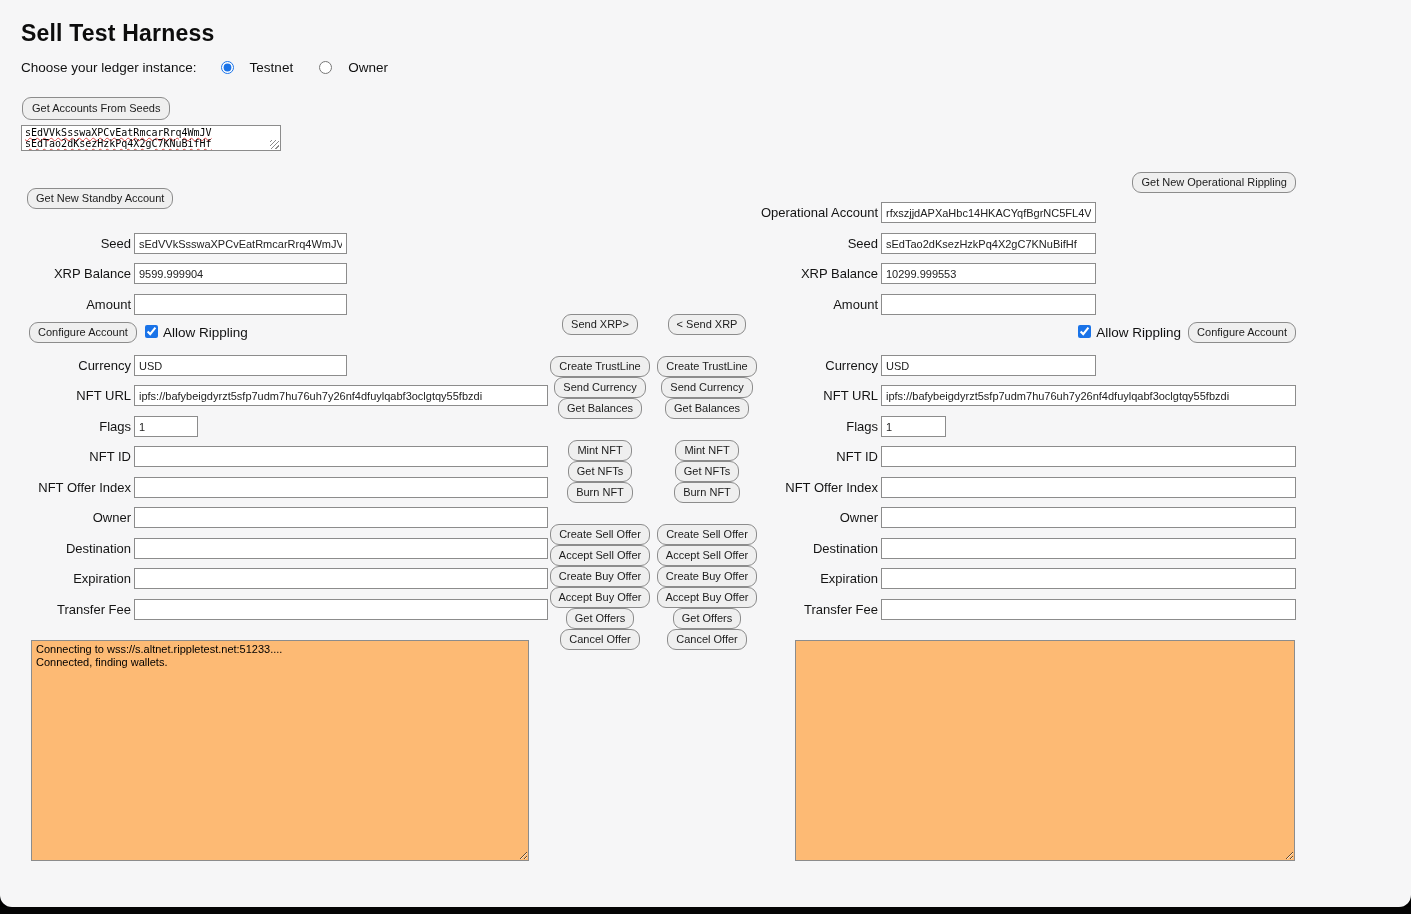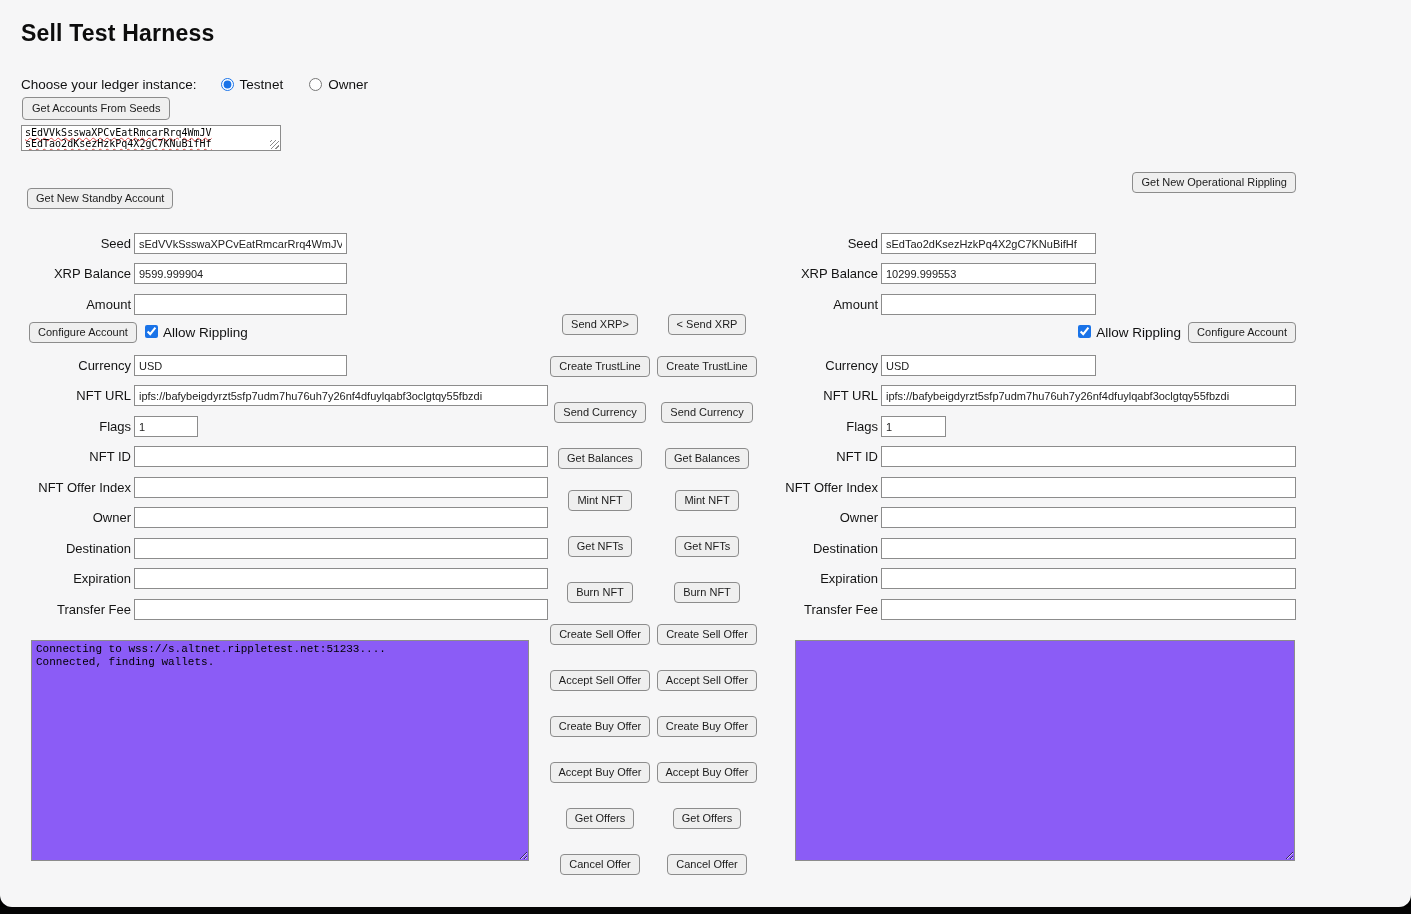--- a/index.html
+++ b/index.html
@@ -4,26 +4,26 @@
 <style>
   * { box-sizing: border-box; margin: 0; padding: 0; }
   html,body { background:#000; }
   body { font-family:"Liberation Sans","DejaVu Sans",sans-serif; }
   .page { position:relative; width:1411px; height:914px; background:#000; overflow:hidden; }
   .content { position:absolute; left:0; top:0; right:0; bottom:7px; background:#f6f6f7; border-radius:0 0 12px 12px; }
   .bottom-bar { position:absolute; left:0; right:0; bottom:0; height:7px; background:#050505; }
 
   .title { position:absolute; left:21px; top:20px; font-size:23px; font-weight:700; color:#0d0d0d; letter-spacing:0.2px; }
 
-  .ledger-row { position:absolute; left:21px; top:77px; display:flex; align-items:center; font-size:13.5px; color:#111; }
+  .ledger-row { position:absolute; left:21px; top:60px; display:flex; align-items:center; font-size:13.5px; color:#111; }
   .ledger-row .prompt { margin-right:24px; }
-  .radio-opt { display:flex; align-items:center; margin-right:26px; cursor:pointer; }
+  .radio-opt { display:flex; align-items:center; margin-right:26px; cursor:pointer;gap:10px; }
   .radio-opt input { accent-color:#1a73e8; width:13px; height:13px; margin-right:6px; }
 
-  .btn { background:#efefef; border:1px solid #8c8c8c; border-radius:4px; font-family:"Liberation Sans","DejaVu Sans",sans-serif;
+  .btn { background:#efefef; border:1px solid #8c8c8c; border-radius:9px; font-family:"Liberation Sans","DejaVu Sans",sans-serif;
          font-size:11px; color:#1c1c1c; padding:3px 8px; line-height:13px; cursor:pointer; white-space:nowrap; }
   .btn-lg { padding:4px 9px; }
 
   .abs { position:absolute; }
 
   .seeds-box { position:absolute; left:21px; top:125px; width:260px; height:26px; background:#fff;
                border:1px solid #8c8c8c; padding:1px 3px; overflow:hidden;
                font-family:"DejaVu Sans Mono","Liberation Mono",monospace; font-size:10px; line-height:11px; color:#000; }
   .seed-line { display:block; white-space:nowrap;
                text-decoration:underline; text-decoration-style:wavy; text-decoration-color:#e04545; text-decoration-thickness:1px; text-underline-offset:1px; }
@@ -39,26 +39,26 @@
   .row-l .w1 { width:213px; } .row-l .w2 { width:414px; } .row-l .w3 { width:64px; }
   .row-r .w1 { width:215px; } .row-r .w2 { width:415px; } .row-r .w3 { width:65px; }
 
   .config-row { position:absolute; display:flex; align-items:center; height:21px; }
   .chk-label { display:flex; align-items:flex-start; font-size:13.5px; color:#111; cursor:pointer; }
   .chk-label input { accent-color:#1a73e8; width:13px; height:13px; margin:0 5px 0 0; }
   .config-row .btn + .chk-label { margin-left:8px; }
   .config-row .chk-label + .btn { margin-left:7px; }
 
   .ccol { position:absolute; top:314px; width:160px; display:flex; flex-direction:column; align-items:center; }
-  .ccol .btn { margin-top:25px; }
+  .ccol .btn { margin-top:0; }
   .ccol .btn:first-child { margin-top:0; }
   .ccol .btn.g21 { margin-top:21px; }
 
-  .results { position:absolute; background:#8b5cf6; border:1px solid #8c8c8c; padding:2px 4px;
-             font-family:Liberation Mono, monospace; font-size:11px; line-height:12.5px; color:#000;
+  .results { position:absolute; background:#fdba74; border:1px solid #8c8c8c; padding:2px 4px;
+             font-family:Liberation Sans, sans-serif; font-size:11px; line-height:12.5px; color:#000;
              resize:both; overflow:auto; white-space:pre; }
 </style>
 </head>
 <body>
 
 <div class="page">
   <div class="content">
 
     <div class="title">Sell Test Harness</div>
 
@@ -172,20 +172,24 @@
       <button class="btn g21">Create Sell Offer</button>
       <button class="btn">Accept Sell Offer</button>
       <button class="btn">Create Buy Offer</button>
       <button class="btn">Accept Buy Offer</button>
       <button class="btn">Get Offers</button>
       <button class="btn">Cancel Offer</button>
     </div>
 
     <button class="btn abs" style="right:115px; top:172px;">Get New Operational Rippling</button>
 
+    <div class="row row-r" style="top:202px;">
+      <span class="lbl">Operational Account</span>
+      <input class="inp w1" value="rfxszjjdAPXaHbc14HKACYqfBgrNC5FL4V" style="">
+    </div>
     <div class="row row-r" style="top:233px;">
       <span class="lbl">Seed</span>
       <input class="inp w1" value="sEdTao2dKsezHzkPq4X2gC7KNuBifHf" style="">
     </div>
     <div class="row row-r" style="top:263px;">
       <span class="lbl">XRP Balance</span>
       <input class="inp w1" value="10299.999553" style="">
     </div>
     <div class="row row-r" style="top:294px;">
       <span class="lbl">Amount</span>

